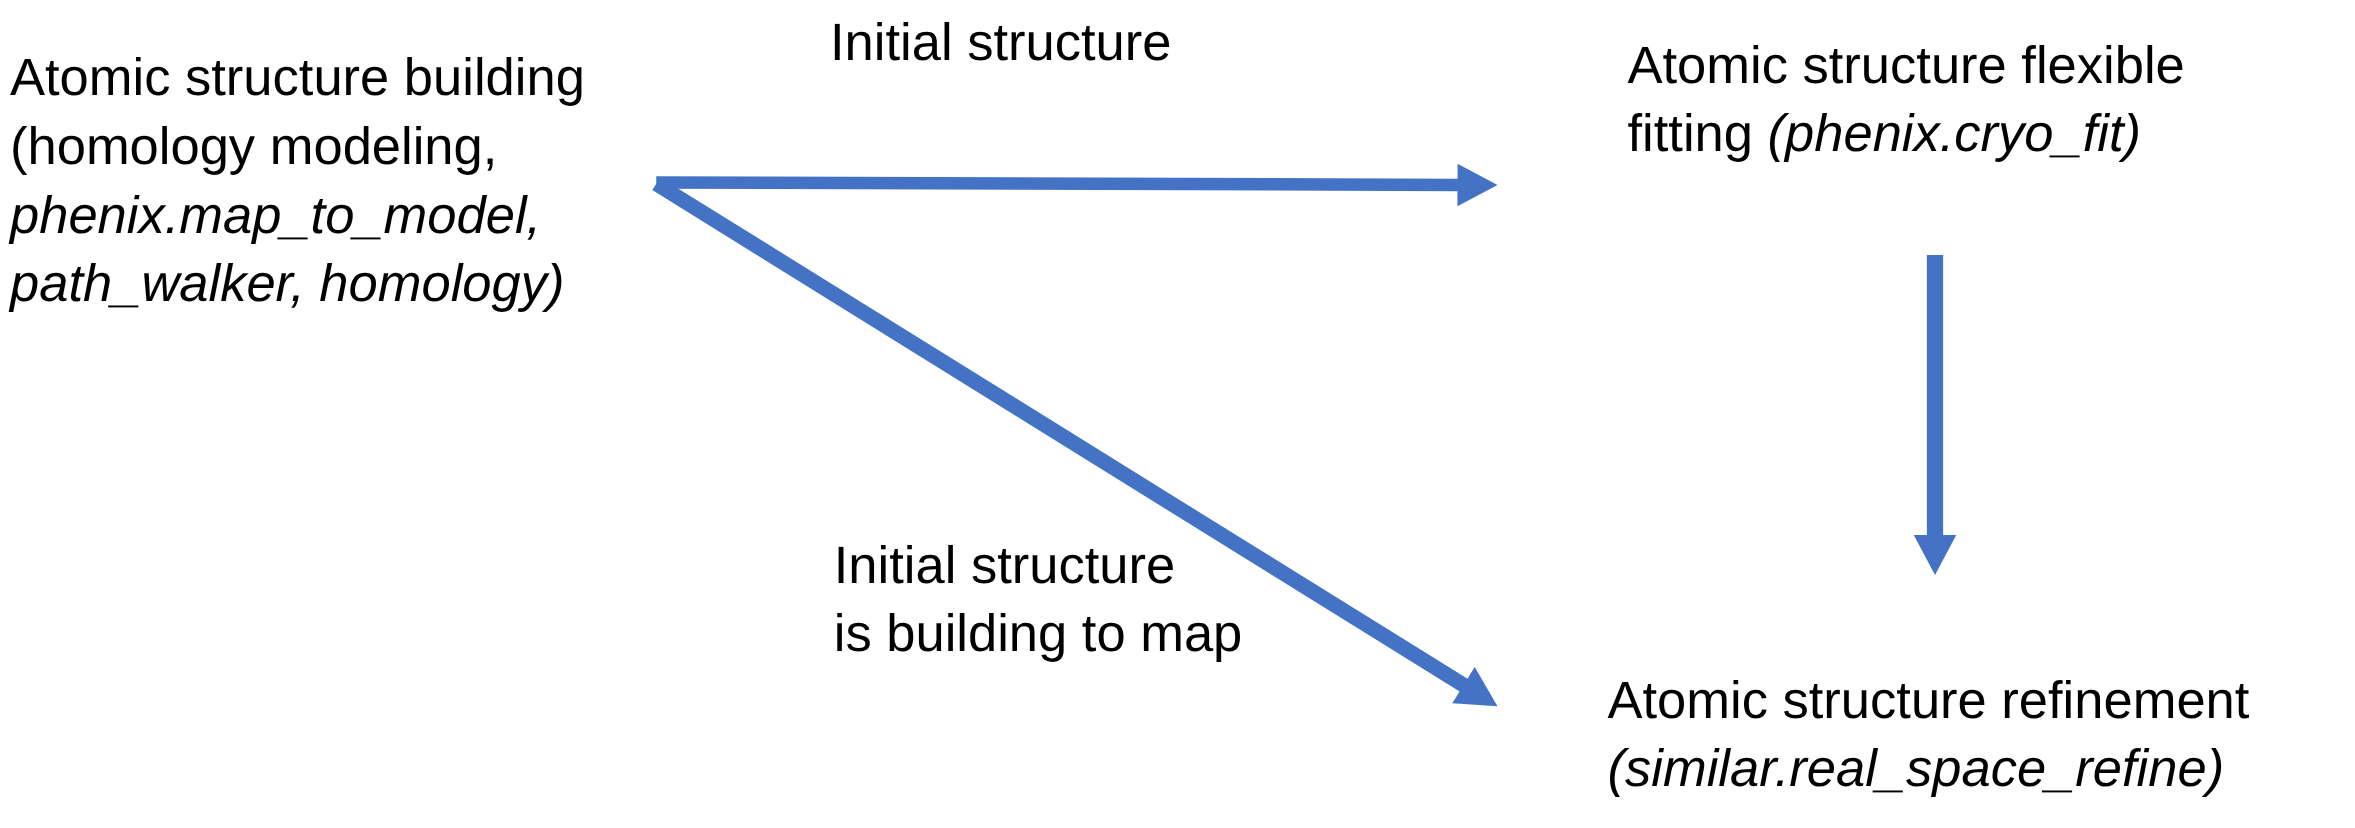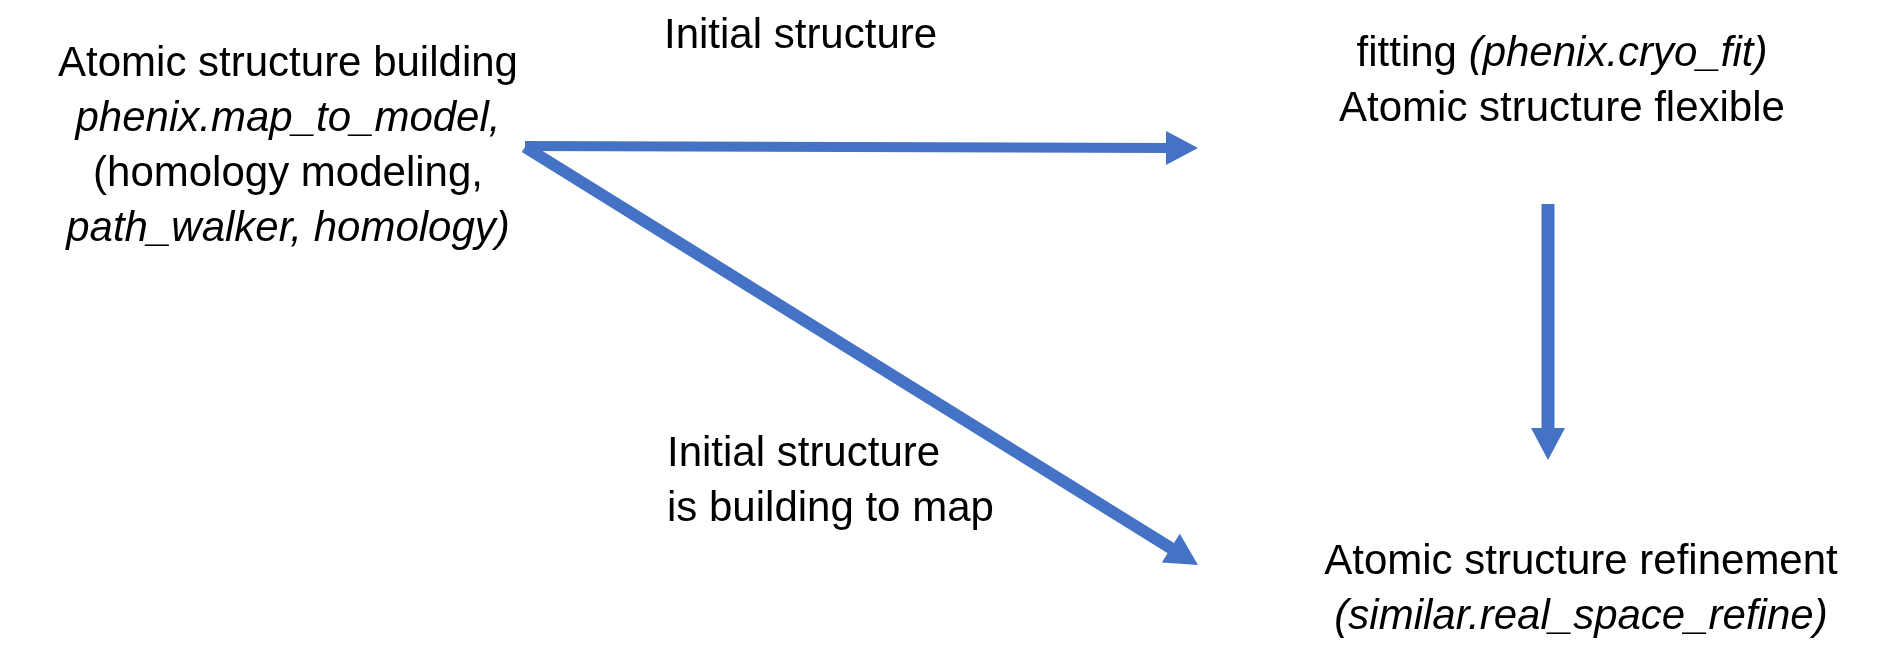--- a/index.html
+++ b/index.html
@@ -25,21 +25,21 @@
   }
   .text-block {
     position: absolute;
     font-size: 42px;
     line-height: 55px;
     white-space: nowrap;
   }
   .text-block .line {
     white-space: nowrap;
   }
-  .centered { text-align: center; }
+  .centered { text-align: left; }
   .italic { font-style: italic; }
 
   .node-building   { left: 8px;    top: 34px;  width: 560px; }
   .label-different { left: 664px;  top: 6px; }
   .label-similar   { left: 667px;  top: 424px; }
   .node-fitting    { left: 1302px; top: 24px;  width: 520px; }
   .node-refinement { left: 1286px; top: 532px; width: 590px; }
 </style>
 </head>
 <body>
@@ -50,37 +50,37 @@
       <line x1="525" y1="146" x2="1168.0001324702164" y2="147.91084734760838" stroke="#4472C4" stroke-width="10"></line>
       <polygon points="1198,148 1165.9496214652088,164.90482877099305 1166.0506611379194,130.9049789039048" fill="#4472C4"></polygon>
       <line x1="525" y1="147" x2="1172.5154766916908" y2="549.1715739333235" stroke="#4472C4" stroke-width="12"></line>
       <polygon points="1198,565 1161.8470670333534,562.5575754035871 1179.7859499089202,533.6751156541699" fill="#4472C4"></polygon>
       <line x1="1548" y1="204" x2="1548" y2="430" stroke="#4472C4" stroke-width="13"></line>
       <polygon points="1548,460 1531,428 1565,428" fill="#4472C4"></polygon>
     </svg>
 
   <div class="text-block centered node-building">
     <div class="line">Atomic structure building</div>
+    <div class="line">(homology modeling,</div>
     <div class="line italic">phenix.map_to_model,</div>
-    <div class="line">(homology modeling,</div>
     <div class="line italic">path_walker, homology)</div>
   </div>
 
   <div class="text-block label-different">
     <div class="line">Initial structure</div>
   </div>
 
   <div class="text-block label-similar">
     <div class="line">Initial structure</div>
     <div class="line">is building to map</div>
   </div>
 
   <div class="text-block centered node-fitting">
+    <div class="line">Atomic structure flexible</div>
     <div class="line"><span>fitting </span><span class="italic">(phenix.cryo_fit)</span></div>
-    <div class="line">Atomic structure flexible</div>
   </div>
 
   <div class="text-block centered node-refinement">
     <div class="line">Atomic structure refinement</div>
     <div class="line italic">(similar.real_space_refine)</div>
   </div>
 
 </div>
 
 </body></html>

